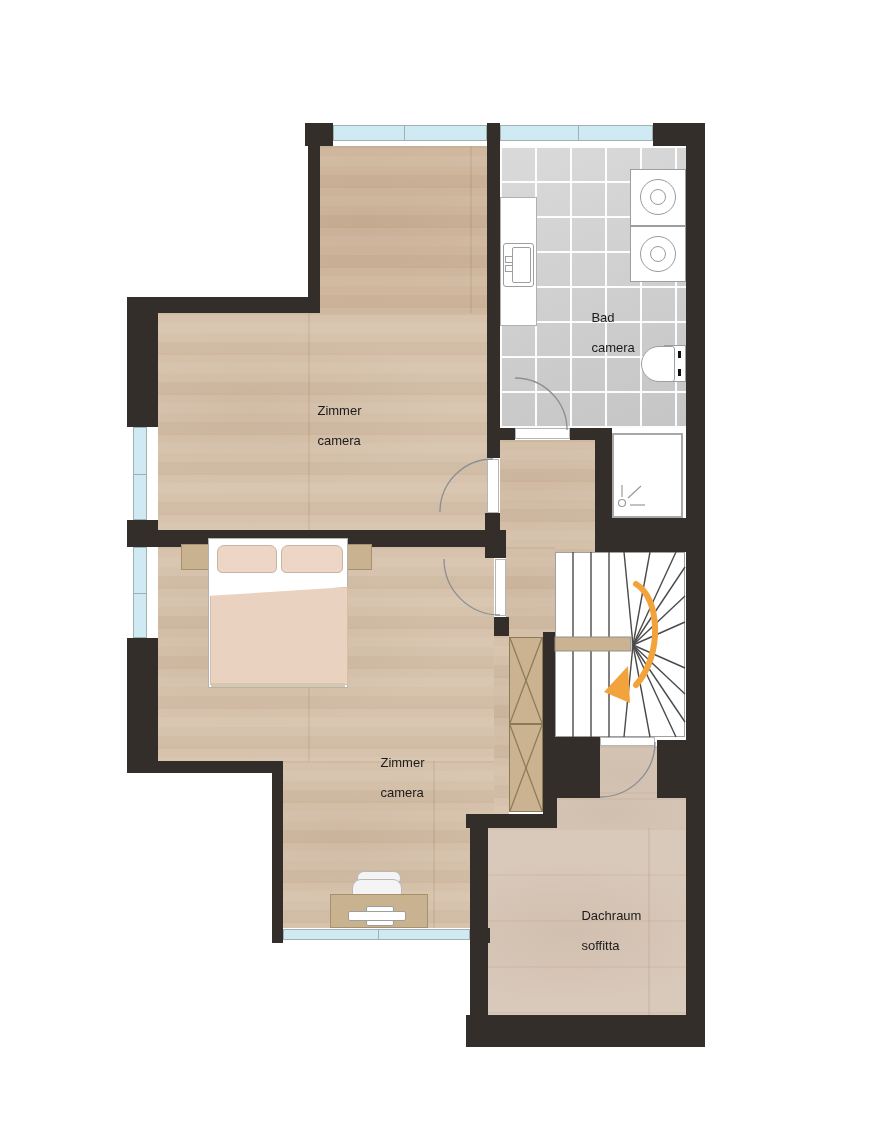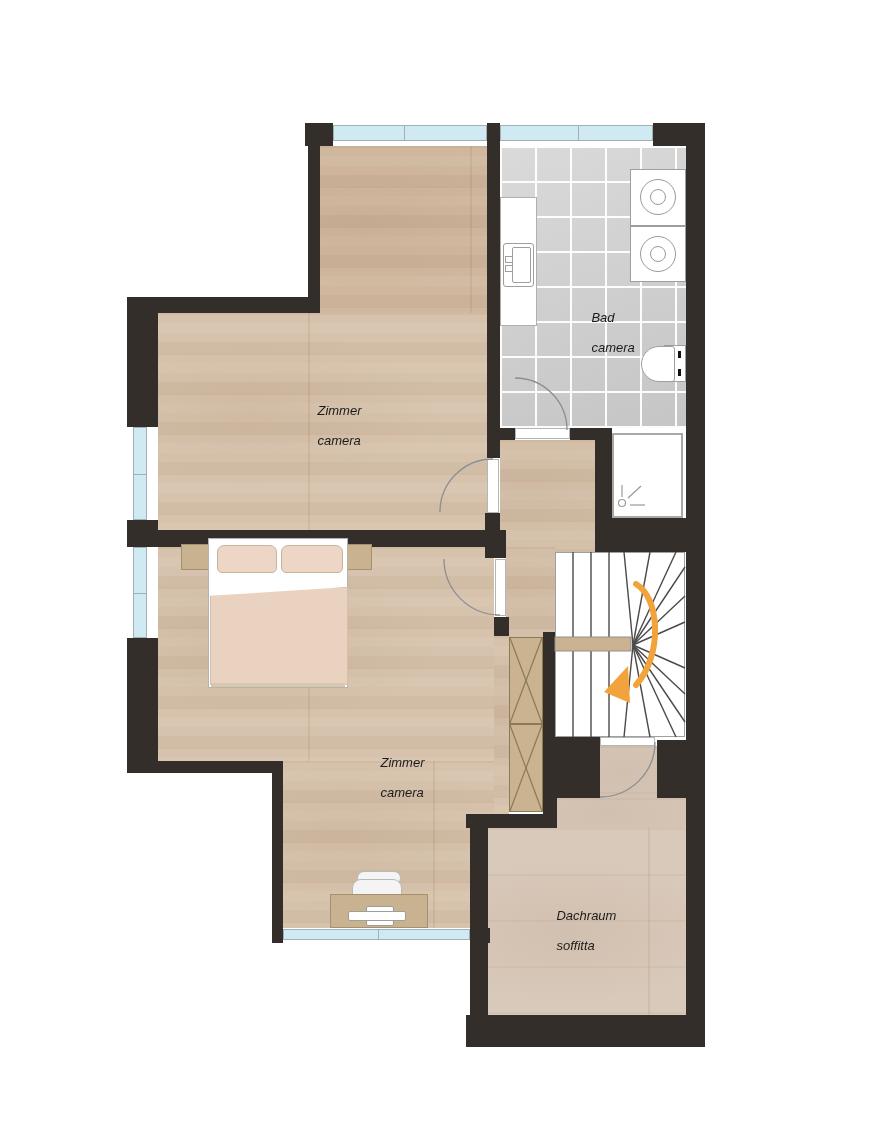--- a/index.html
+++ b/index.html
@@ -22,21 +22,21 @@
     background-image:
       repeating-linear-gradient(0deg, rgba(255,255,255,0.95) 0 2px, transparent 2px 35px),
       repeating-linear-gradient(90deg, rgba(255,255,255,0.95) 0 2px, transparent 2px 35px),
       linear-gradient(160deg, #dadada, #c5c5c5);}
   .win{position:absolute;background:#cfeaf2;border:1px solid #a3b0b3;box-sizing:border-box;}
   .win .div-v{position:absolute;top:0;bottom:0;width:1px;background:#a3b0b3;}
   .win .div-h{position:absolute;left:0;right:0;height:1px;background:#a3b0b3;}
   .whitebox{position:absolute;background:#ffffff;border:1px solid #9e9e9e;box-sizing:border-box;}
   .tan{position:absolute;background:#c9b28f;border:1px solid #a5916c;box-sizing:border-box;}
   .leaf{position:absolute;background:#ffffff;border:1px solid #b5b5b5;box-sizing:border-box;}
-  .label{position:absolute;color:#1b1b1b;font-size:13px;line-height:15px;white-space:pre;font-style:italic;}
+  .label{position:absolute;color:#1b1b1b;font-size:13px;line-height:15px;white-space:pre;}
   svg.overlay{position:absolute;left:0;top:0;pointer-events:none;}
   .pillow{position:absolute;background:#edd6c5;border:1px solid #cbb49e;border-radius:7px 7px 5px 5px;}
   .duvet{position:absolute;background:#e9d2c0;border:1px solid #d9bda8;
          clip-path:polygon(0 9%, 100% 0, 100% 100%, 0 100%);}
   .chair{position:absolute;background:#f4f4f4;border:1px solid #b8b8b8;box-sizing:border-box;}
   .circle{position:absolute;border:1px solid #9a9a9a;border-radius:50%;box-sizing:border-box;background:#ffffff;}
 </style>
 </head>
 <body>
 
@@ -201,18 +201,18 @@
     <span>camera</span>
   </div>
   <div class="label" style="left:577px;top:295px;">
     <span>Bad</span><br>
     <span>camera</span>
   </div>
   <div class="label" style="left:366px;top:740px;">
     <span>Zimmer</span><br>
     <span>camera</span>
   </div>
-  <div class="label" style="left:542px;top:893px;">
+  <div class="label" style="left:567px;top:893px;">
     <span>Dachraum</span><br>
     <span>soffitta</span>
   </div>
 
 </div>
 
 </body></html>

